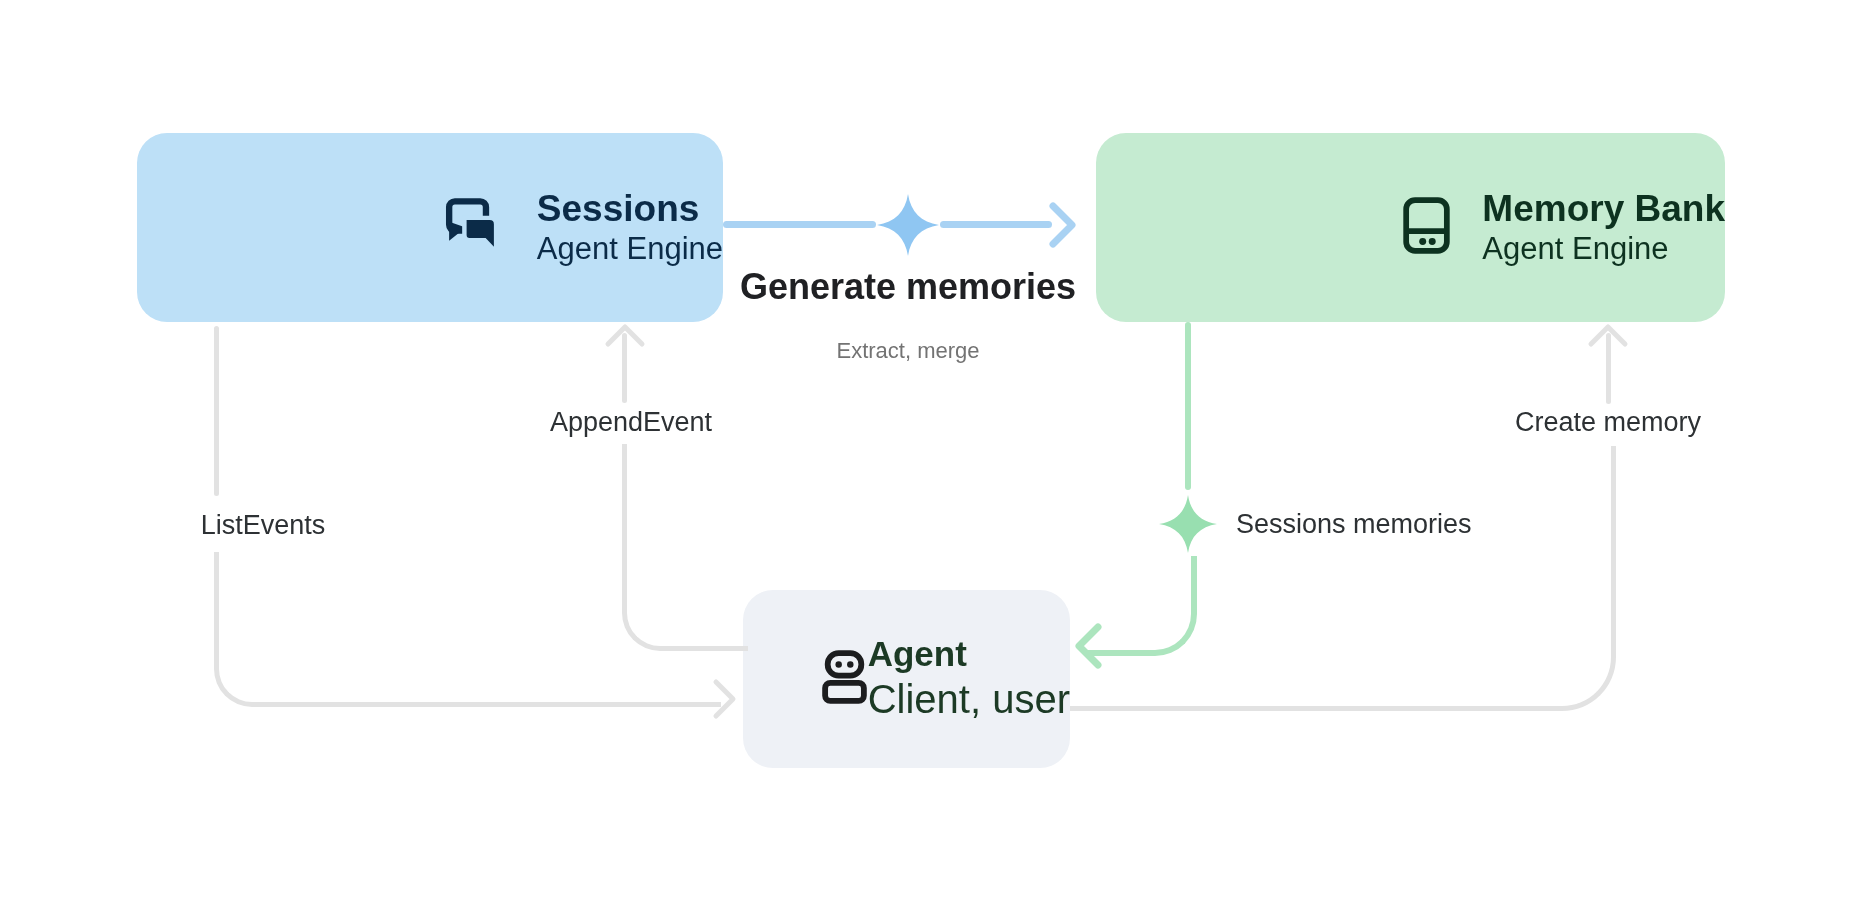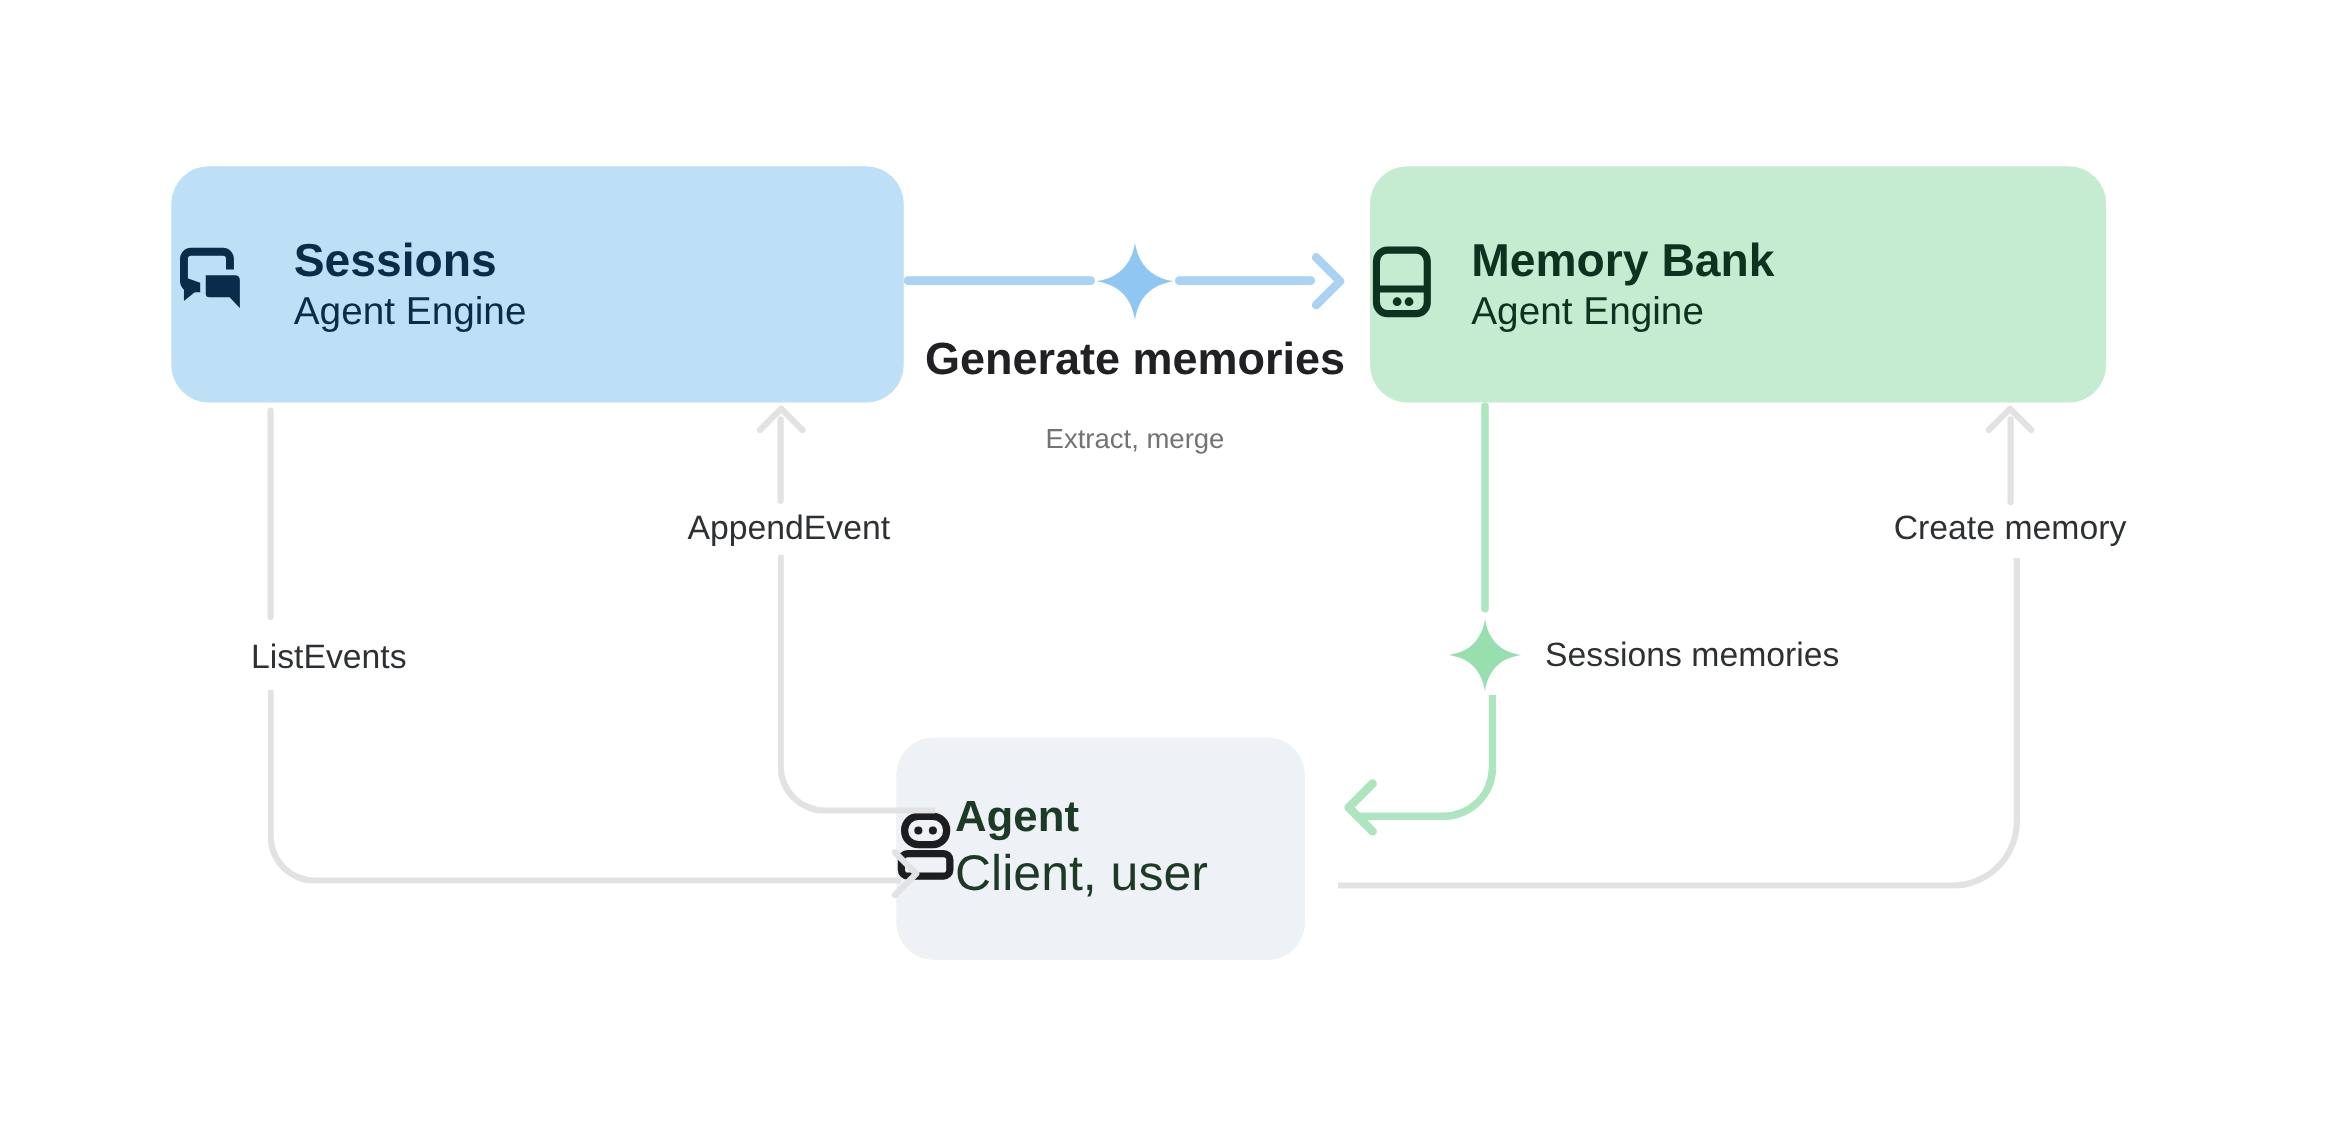--- a/index.html
+++ b/index.html
@@ -3,32 +3,32 @@
 <meta charset="utf-8">
 <style>
   html,body{margin:0;padding:0;background:#ffffff;}
   .canvas{
     position:relative;width:1860px;height:904px;background:#ffffff;
     font-family:"Liberation Sans",sans-serif;overflow:hidden;
   }
   
   .node{
     position:absolute;border-radius:30px;
-    display:flex;align-items:center;justify-content:flex-start;
+    display:flex;align-items:center;justify-content:flex-end;
   }
   .node .nicon{flex:0 0 auto;display:block;}
   .node .ntext{display:flex;flex-direction:column;justify-content:center;}
   .ntitle{font-weight:700;}
   #node-sessions{left:137px;top:133px;width:586px;height:189px;background:#BDE0F7;color:#0B2B48;gap:32px;}
   #node-sessions .ntitle{font-size:37px;line-height:1.12;}
   #node-sessions .nsub{font-size:31px;line-height:1.2;}
-  #node-memory{left:1096px;top:133px;width:589px;height:189px;background:#C5EBD1;color:#0D3220;gap:30px;}
+  #node-memory{left:1096px;top:133px;width:589px;height:189px;background:#C5EBD1;color:#0D3220;gap:30px;padding-left:40px;}
   #node-memory .ntitle{font-size:37px;line-height:1.12;}
   #node-memory .nsub{font-size:31px;line-height:1.2;}
-  #node-agent{left:717px;top:590px;width:327px;height:178px;background:#EEF1F6;color:#1C3A25;}
+  #node-agent{left:743px;top:590px;width:327px;height:178px;background:#EEF1F6;color:#1C3A25;}
   #node-agent .ntitle{font-size:35px;line-height:1.12;}
   #node-agent .nsub{font-size:40px;line-height:1.25;}
   
   .seg{position:absolute;border-radius:4px;}
   .blue{background:#A9D2F3;}
   .green{background:#ACE5BE;}
   .gray{background:#E2E2E2;}
   .corner{position:absolute;background:transparent;}
   .arrow-svg,.sparkle-svg{position:absolute;display:block;}
   

